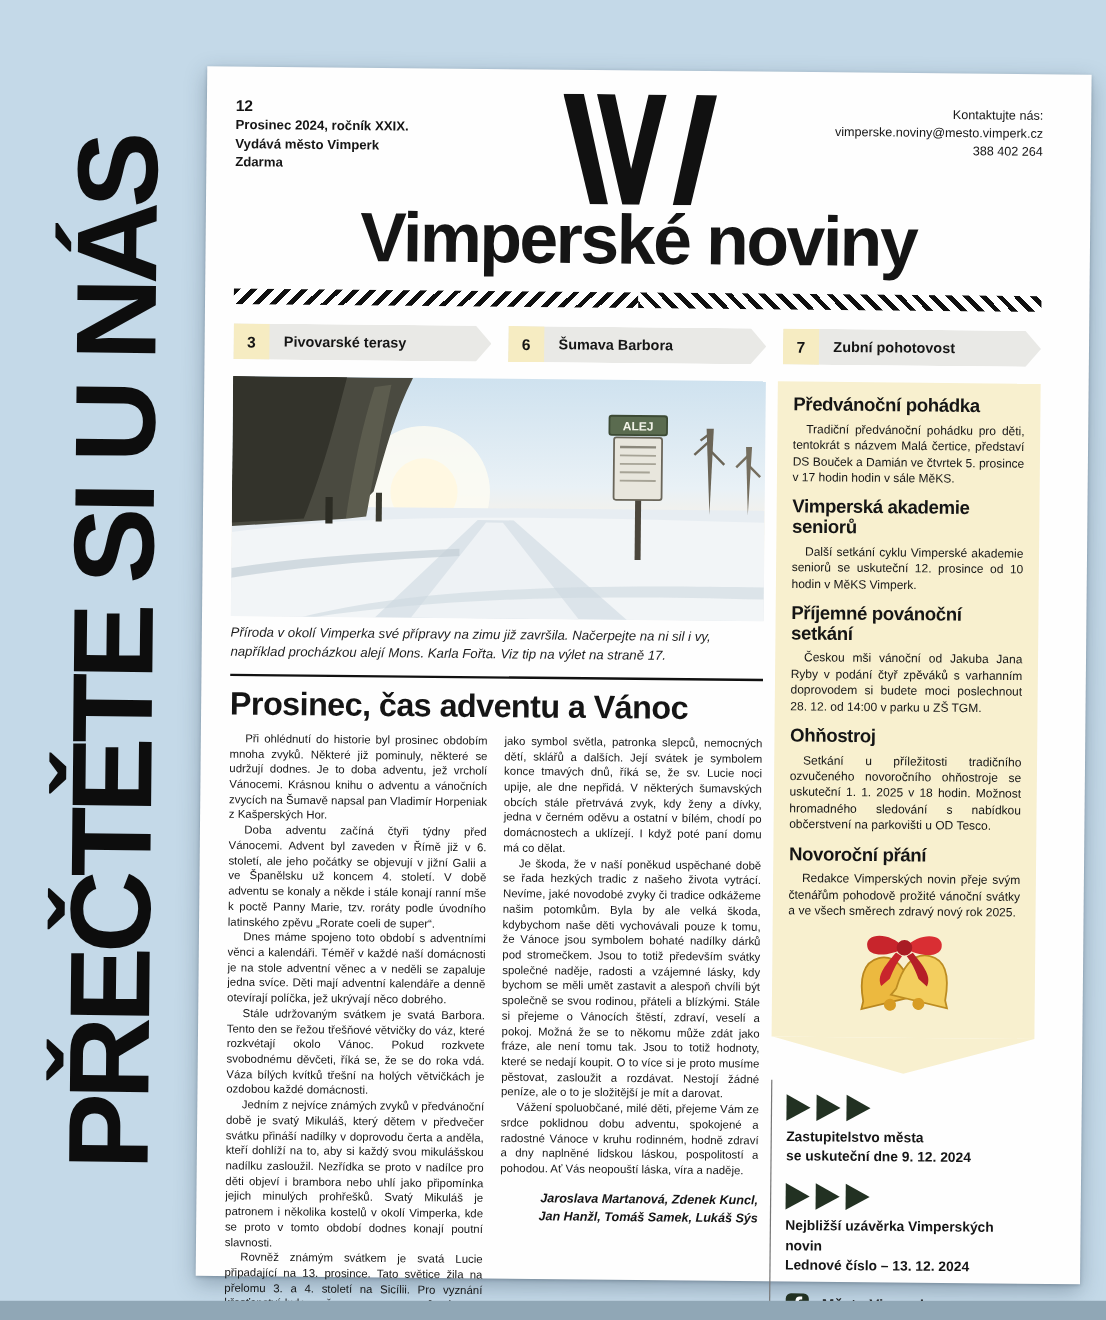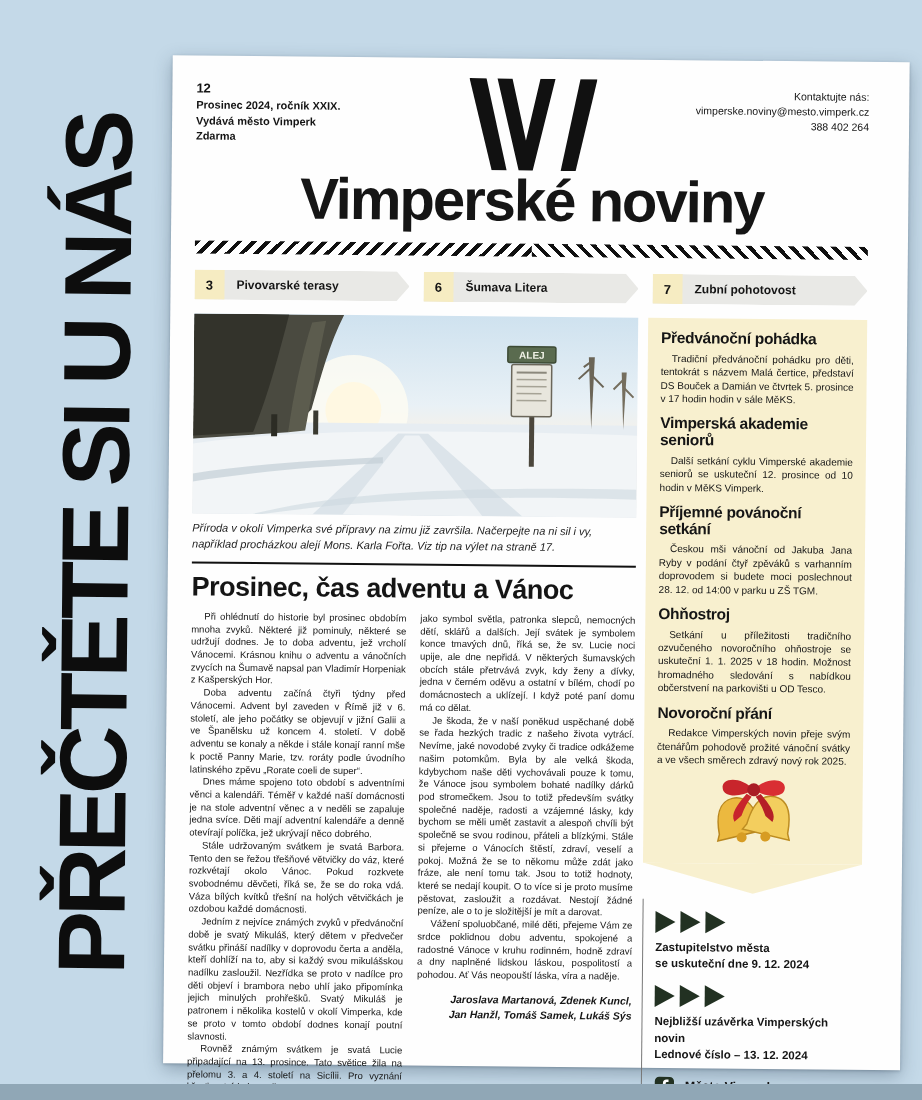--- a/index.html
+++ b/index.html
@@ -124,21 +124,21 @@
       <div class="h-right"></div>
     </div>
 
     <div class="nav">
       <div class="chip">
         <div class="pg">3</div>
         <div class="lbl">Pivovarské terasy</div>
       </div>
       <div class="chip">
         <div class="pg">6</div>
-        <div class="lbl">Šumava Litera</div>
+        <div class="lbl">Šumava Barbora</div>
       </div>
       <div class="chip">
         <div class="pg">7</div>
         <div class="lbl">Zubní pohotovost</div>
       </div>
     </div>
 
     <div class="content">
 
       <div>

